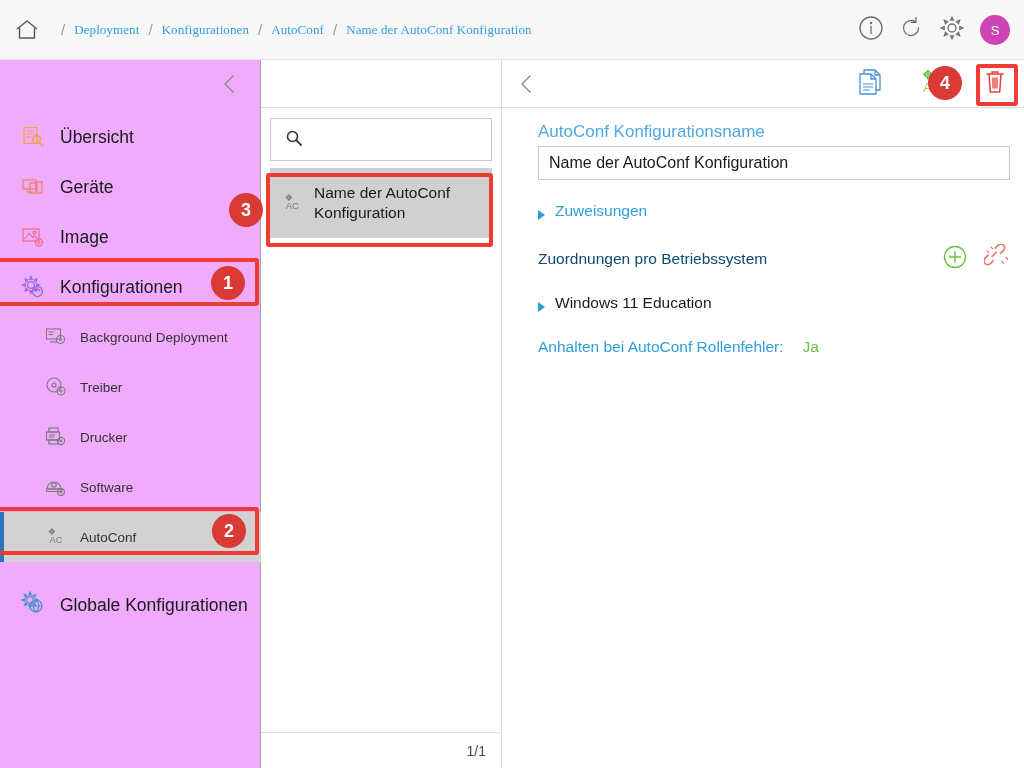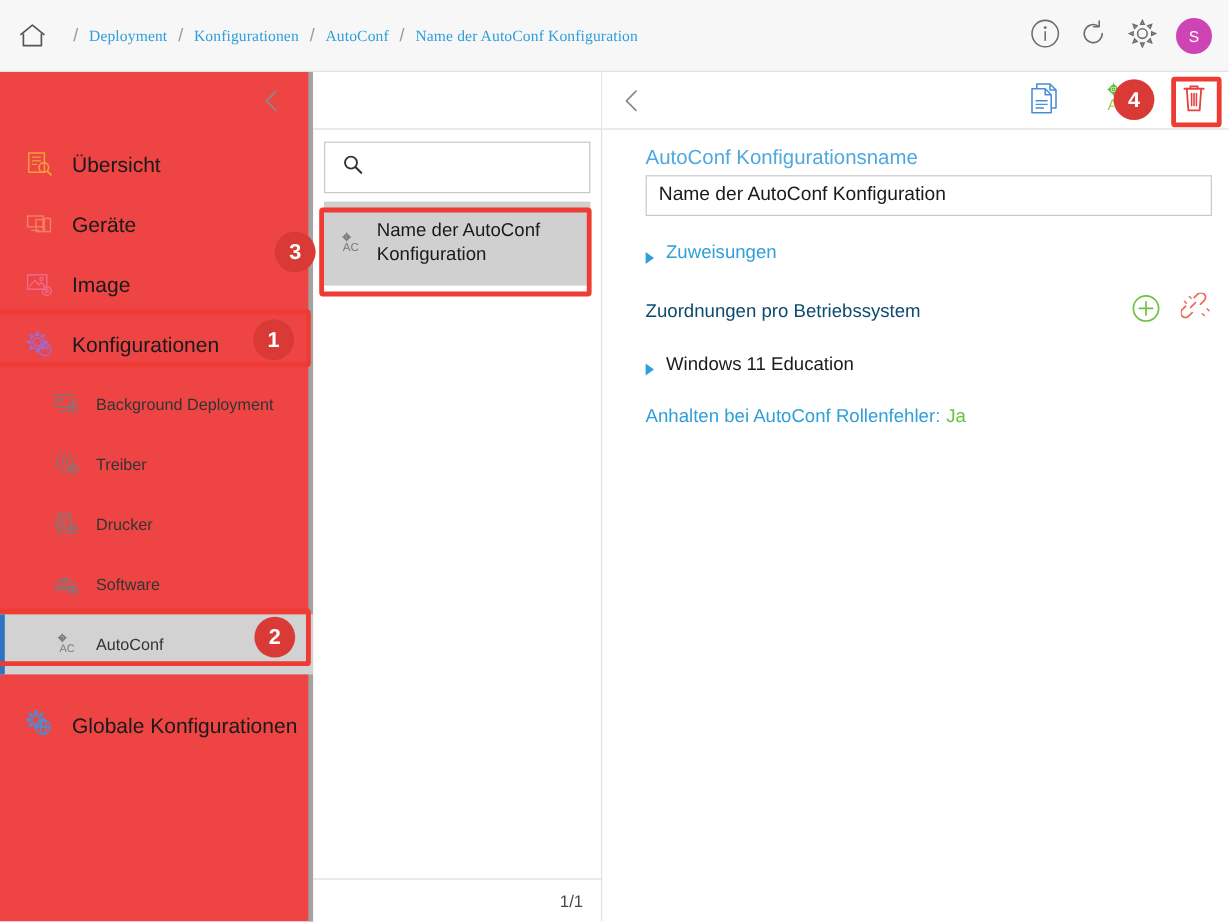--- a/index.html
+++ b/index.html
@@ -32,21 +32,21 @@
   }
   .avatar {
     width: 30px; height: 30px; border-radius: 50%;
     background: #cf44b4; color: #fff; font-size: 13px;
     display: flex; align-items: center; justify-content: center;
   }
 
   
   .sidebar {
     position: absolute; top: 60px; left: 0; width: 261px; height: 708px;
-    background: #ef4444; border-right: 4px solid #a3a3a3;
+    background: #f0abfc; border-right: 1px solid #a3a3a3;
   }
   .collapse-btn {
     position: absolute; right: 16px; top: 10px;
     width: 28px; height: 28px; display: flex; align-items: center; justify-content: center;
   }
   .nav { position: absolute; top: 52px; left: 0; width: 261px; }
   .nav-item {
     position: relative; display: flex; align-items: center;
     height: 50px; padding-left: 20px; gap: 14px;
   }
@@ -127,21 +127,21 @@
     width: 0; height: 0; border-left: 7px solid #2f9fd9;
     border-top: 5px solid transparent; border-bottom: 5px solid transparent;
   }
   .sect-row {
     display: flex; align-items: center; margin-top: 24px;
     width: 472px;
   }
   .sect-row .lbl { color: #0c4a6e; font-size: 15.5px; }
   .sect-row .acts { margin-left: auto; display: flex; align-items: center; gap: 16px; }
   .kv { margin-top: 26px; font-size: 15.5px; color: #2f9fd9; }
-  .kv .val { color: #6ec13e; margin-left: 5px; text-align: right; }
+  .kv .val { color: #6ec13e; margin-left: 19px; text-align: right; }
 </style>
 </head>
 <body>
 
 <div class="app">
 
   <div class="topbar">
     <div class="home-icon">
       <svg width="26" height="26" viewBox="0 0 26 26">
         <path d="M3 12 L13 4 L23 12" fill="none" stroke="#555" stroke-width="1.4" stroke-linejoin="round"></path>

